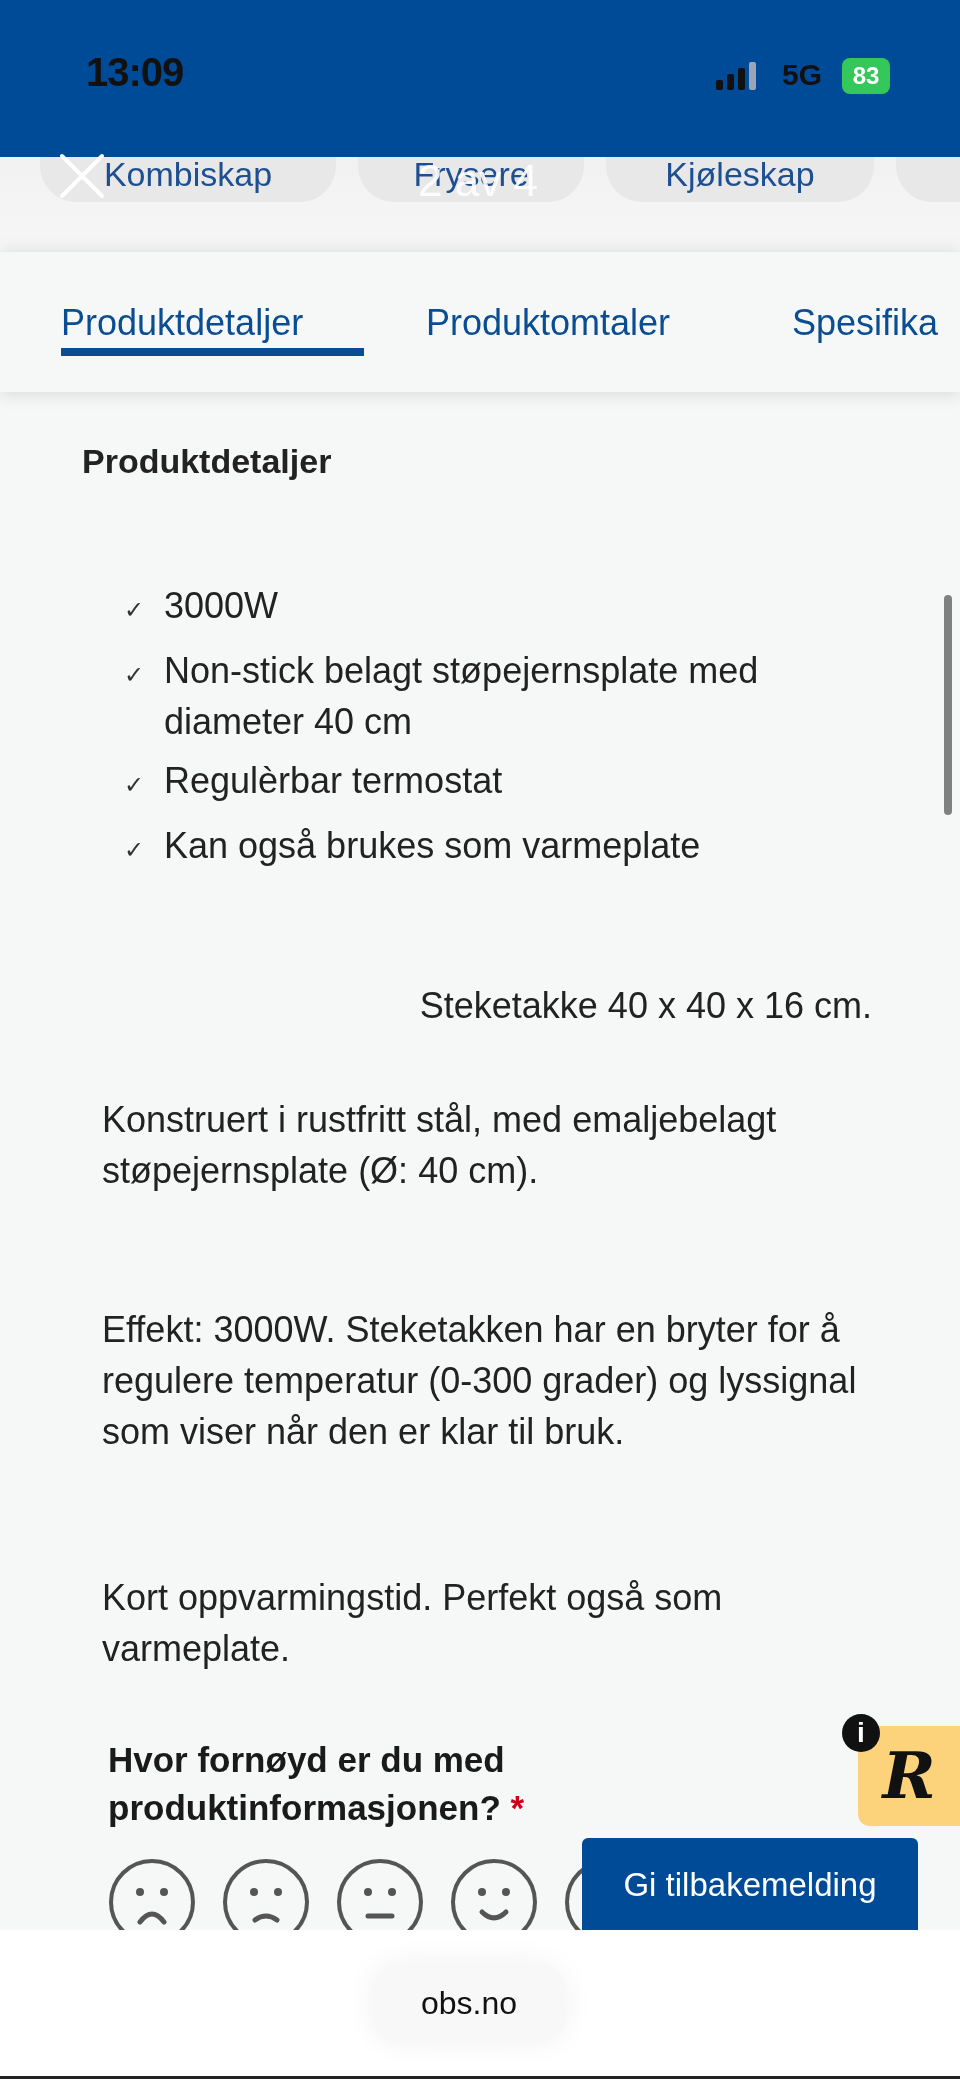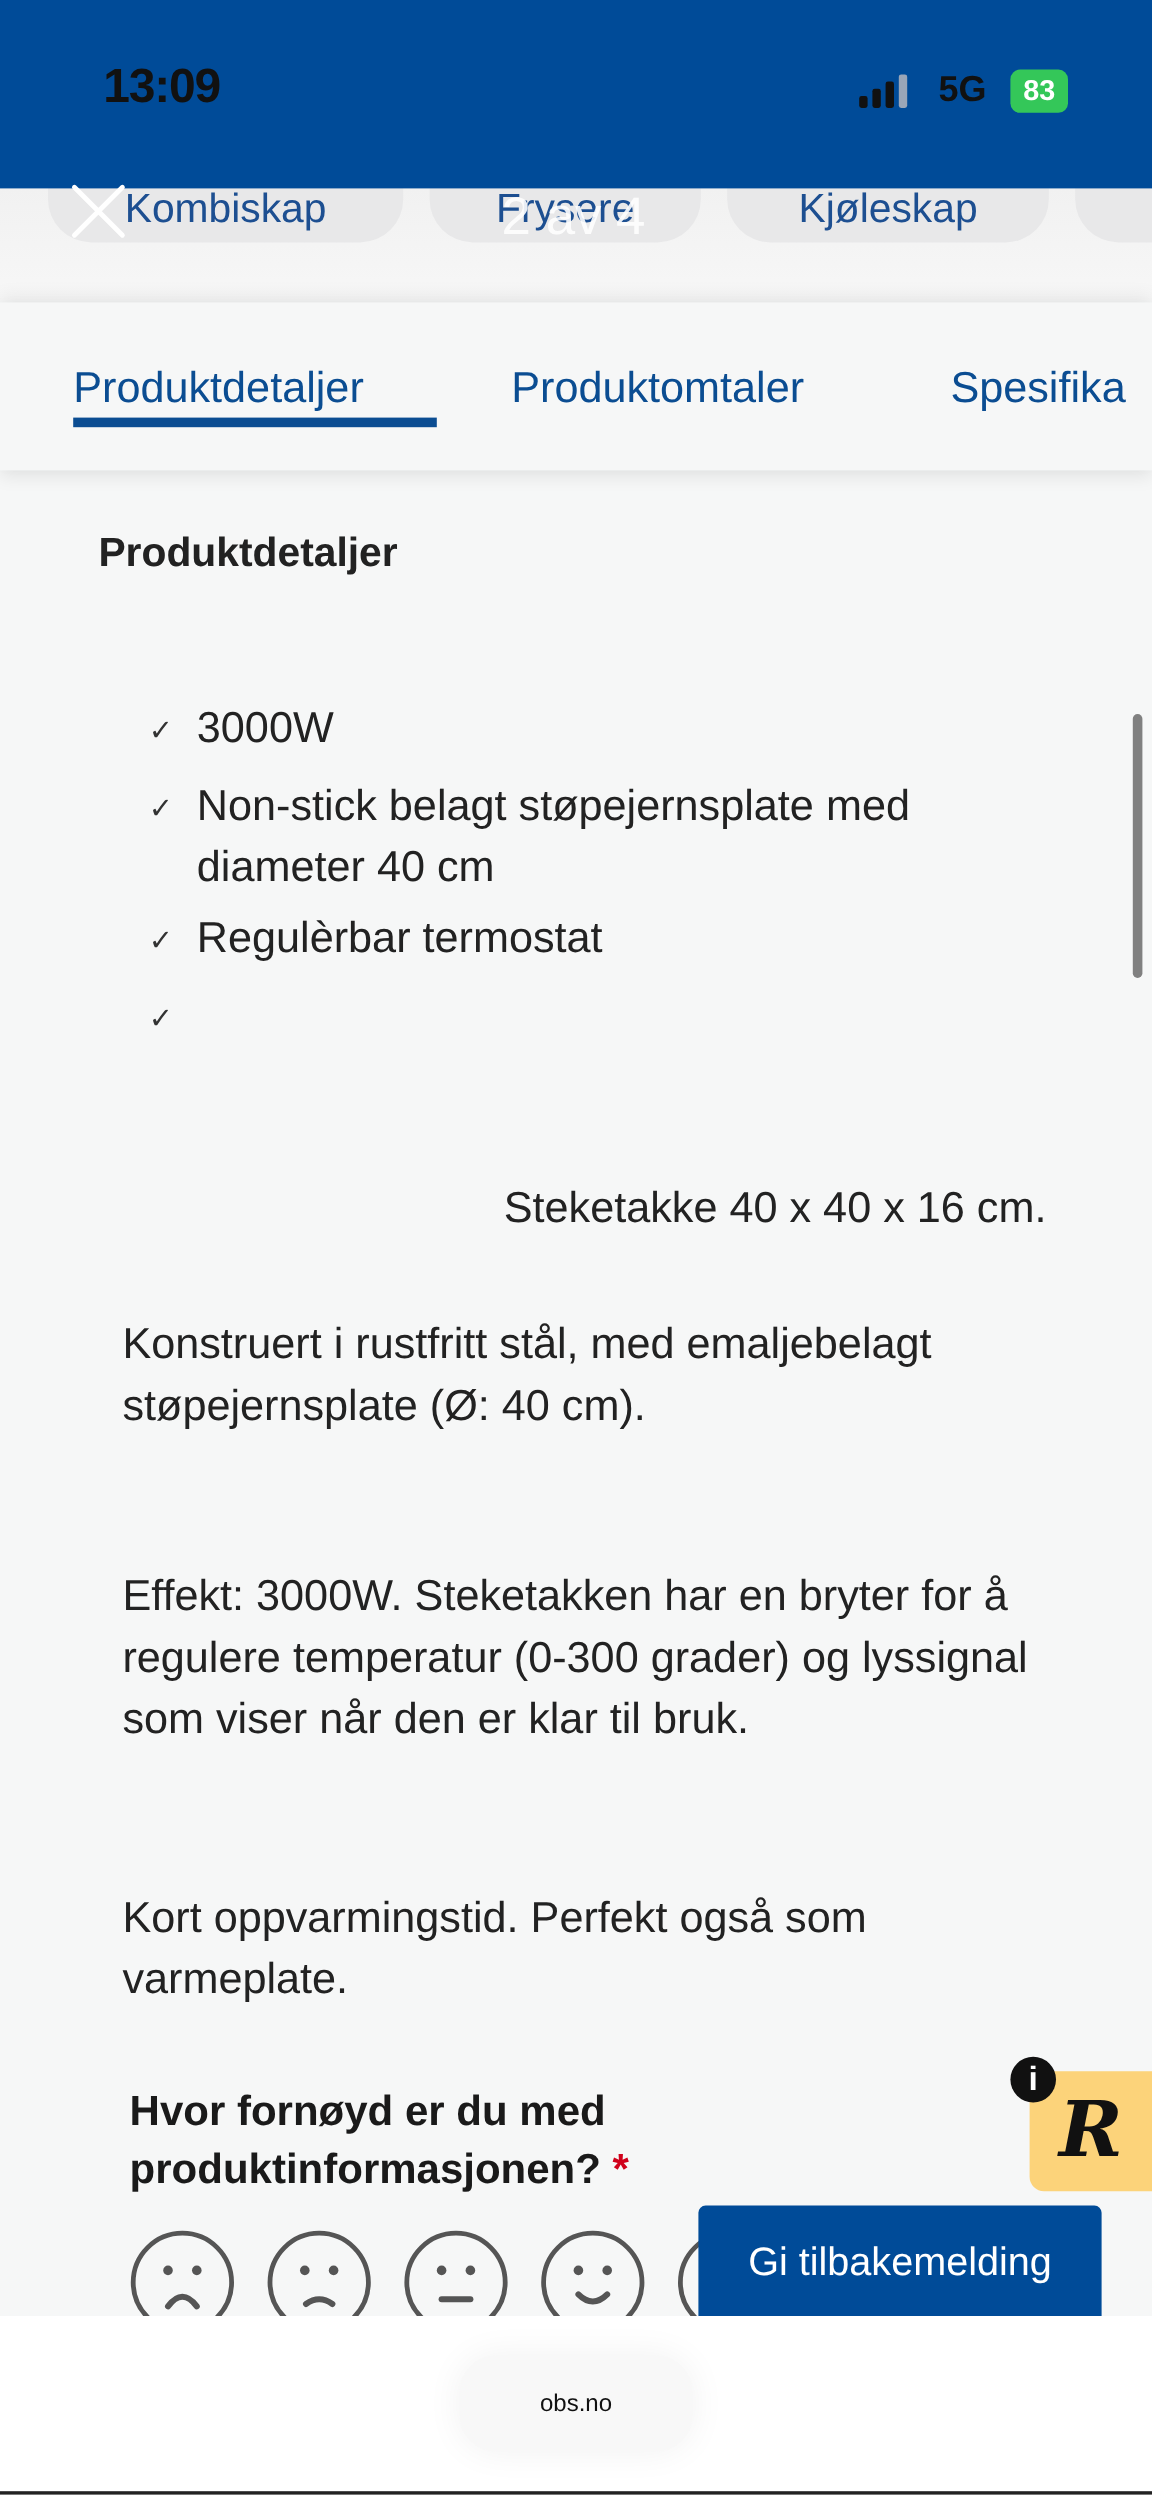--- a/index.html
+++ b/index.html
@@ -64,22 +64,22 @@
     position:absolute; left:842px; top:1714px; width:38px; height:38px; border-radius:50%;
     background:#111; color:#fff; font-weight:bold; font-size:28px; text-align:center; line-height:38px; z-index:3;
   }
   .rwidget {
     position:absolute; left:858px; top:1726px; width:102px; height:100px; background:#fcd37a;
     border-radius:12px 0 0 12px; font-family:"DejaVu Serif", serif; font-style:italic; font-weight:bold;
     font-size:64px; line-height:100px; text-align:center; color:#111;
   }
   .bottom-bar { position:absolute; left:0; top:1930px; width:960px; height:149px; background:#ffffff; }
   .url-pill {
-    position:absolute; left:383px; top:1963px; width:194px; height:80px; border-radius:30px; background:#f8f8f8;
-    box-shadow:0 0 30px rgba(0,0,0,0.06); text-align:center; line-height:80px; font-size:20px; color:#111;
+    position:absolute; left:372px; top:1963px; width:194px; height:80px; border-radius:30px; background:#f8f8f8;
+    box-shadow:0 0 30px rgba(0,0,0,0.06); text-align:center; line-height:80px; font-size:32px; color:#111;
   }
   .bottom-edge { position:absolute; left:0; top:2076px; width:960px; height:3px; background:#222; }
 </style>
 </head>
 <body>
 
 <div class="status-bar">
   <div class="status-time">13:09</div>
   <div class="signal">
     <span style="height:10px"></span>
@@ -122,20 +122,21 @@
   <div class="bullet" style="margin-top:14px;">
     <span class="check">✓</span>
     <span>Non-stick belagt støpejernsplate med diameter 40 cm</span>
   </div>
   <div class="bullet">
     <span class="check">✓</span>
     <span>Regulèrbar termostat</span>
   </div>
   <div class="bullet" style="margin-top:14px;">
     <span class="check">✓</span>
+    <span>Kan også brukes som varmeplate</span>
   </div>
 </div>
 
 <div class="para" style="top:980px;text-align:right;">Steketakke 40 x 40 x 16 cm.</div>
 <div class="para" style="top:1094px;">Konstruert i rustfritt stål, med emaljebelagt støpejernsplate (Ø: 40 cm).</div>
 <div class="para" style="top:1304px;">Effekt: 3000W. Steketakken har en bryter for å regulere temperatur (0-300 grader) og lyssignal som viser når den er klar til bruk.</div>
 <div class="para" style="top:1572px;">Kort oppvarmingstid. Perfekt også som varmeplate.</div>
 
 <div class="scrollbar"></div>
 

